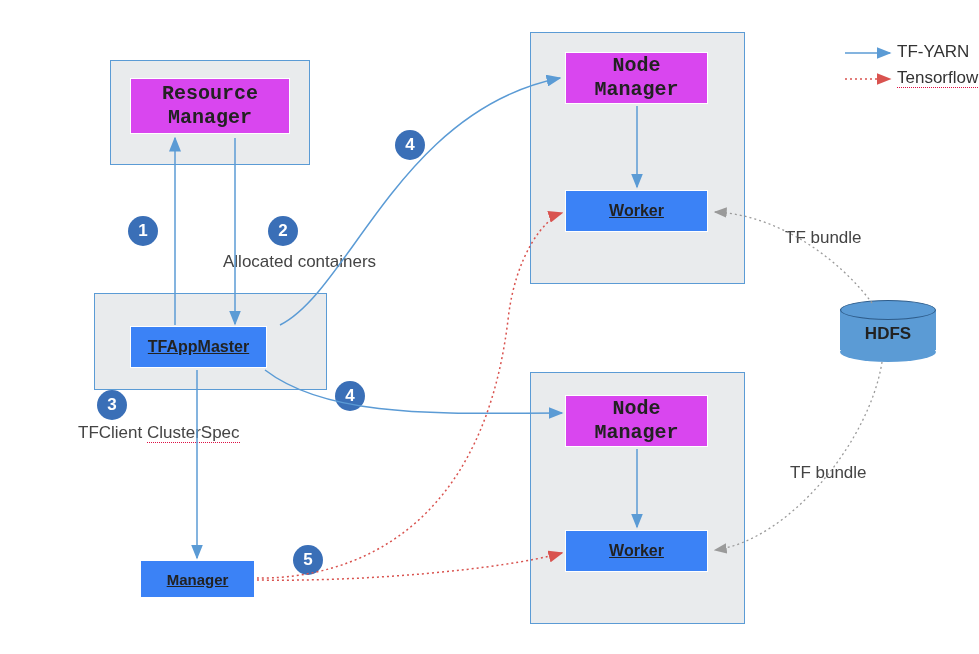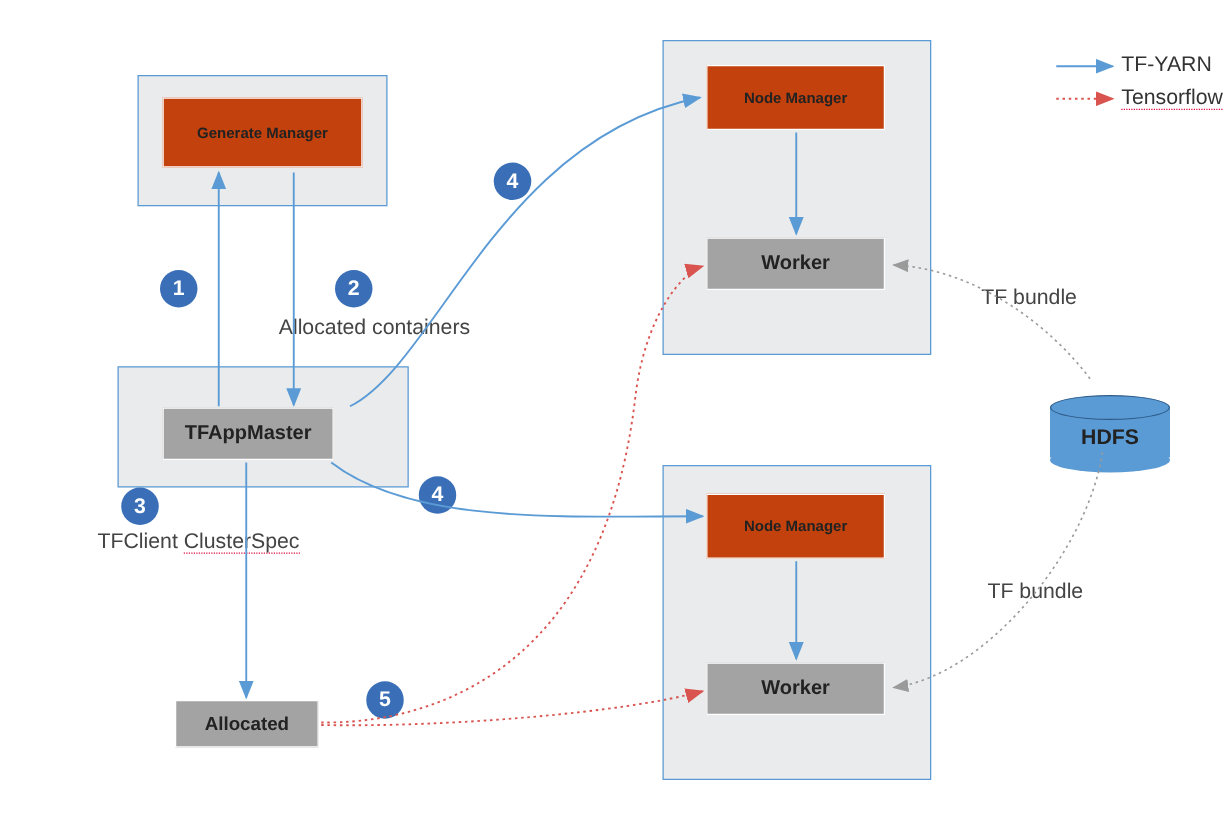--- a/index.html
+++ b/index.html
@@ -1,53 +1,53 @@
 <!DOCTYPE html>
 <html><head>
   <meta charset="utf-8">
   <style>
     * { box-sizing: border-box; margin: 0; padding: 0; }
     body { font-family: "Segoe UI", Arial, sans-serif; background: #fff; width: 979px; height: 654px; position: relative; }
     .stage { position: relative; width: 979px; height: 654px; }
     .box-outer { position: absolute; background: #e9ebed; border: 1.5px solid #5b9bd5; }
-    .box-gray { position: absolute; background: #c2410c; border: 1.5px solid #ffffff; display: flex; align-items: center; justify-content: center; text-align: center; color: #222; font-weight: 600; font-size: 12px; line-height: 1.2; padding: 4px; }
-    .box-orange { position: absolute; background: #a3a3a3; border: 1.5px solid #ffffff; display: flex; align-items: center; justify-content: center; color: #222; font-weight: 700; font-size: 16px; }
+    .box-gray { position: absolute; background: #d946ef; border: 1.5px solid #ffffff; display: flex; align-items: center; justify-content: center; text-align: center; color: #222; font-weight: 600; font-size: 20px; line-height: 1.2; padding: 4px; font-family: Liberation Mono, monospace; }
+    .box-orange { position: absolute; background: #3b82f6; border: 1.5px solid #ffffff; display: flex; align-items: center; justify-content: center; color: #222; font-weight: 700; font-size: 16px; text-decoration: underline; }
     .box-orange.small-text { font-size: 15px; font-weight: 700; }
     .label { position: absolute; font-size: 17px; color: #444; text-align: right; }
     .legend-label { position: absolute; font-size: 17px; color: #333; }
     .circle { position: absolute; width: 30px; height: 30px; border-radius: 50%; background: #3a6fb7; color: #fff; display: flex; align-items: center; justify-content: center; font-weight: 700; font-size: 17px; }
     .cyl-wrap { position: absolute; }
-    .cylinder { position: relative; width: 96px; height: 62px; margin-top: 16px; }
+    .cylinder { position: relative; width: 96px; height: 62px; }
     .cyl-body { position: absolute; top: 10px; width: 96px; height: 40px; background: #5b9bd5; }
     .cyl-top { position: absolute; top: 0; width: 96px; height: 20px; background: #5b9bd5; border-radius: 50%; border: 1.5px solid #2e5c8a; }
     .cyl-bot { position: absolute; bottom: 0; width: 96px; height: 20px; background: #5b9bd5; border-radius: 50%; }
     .cyl-text { position: absolute; top: 24px; width: 96px; text-align: center; font-weight: 700; color: #222; font-size: 17px; }
     .spell-underline { border-bottom: 1.5px dotted #d14; margin-top: 44px; }
     svg.overlay { position: absolute; top: 0; left: 0; pointer-events: none; }
   </style>
 </head>
 <body>
 
 <div class="stage">
 
   <div class="box-outer" style="left:110px; top:60px; width:200px; height:105px;"></div>
-  <div class="box-gray" style="left:130px; top:78px; width:160px; height:56px;">Generate Manager</div>
+  <div class="box-gray" style="left:130px; top:78px; width:160px; height:56px;">Resource Manager</div>
 
   <div class="box-outer" style="left:94px; top:293px; width:233px; height:97px;"></div>
   <div class="box-orange" style="left:130px; top:326px; width:137px; height:42px;">TFAppMaster</div>
 
   <div class="box-outer" style="left:530px; top:32px; width:215px; height:252px;"></div>
   <div class="box-gray" style="left:565px; top:52px; width:143px; height:52px;">Node Manager</div>
   <div class="box-orange" style="left:565px; top:190px; width:143px; height:42px;">Worker</div>
 
   <div class="box-outer" style="left:530px; top:372px; width:215px; height:252px;"></div>
   <div class="box-gray" style="left:565px; top:395px; width:143px; height:52px;">Node Manager</div>
   <div class="box-orange" style="left:565px; top:530px; width:143px; height:42px;">Worker</div>
 
-  <div class="box-orange small-text" style="left:140px; top:560px; width:115px; height:38px;">Allocated</div>
+  <div class="box-orange small-text" style="left:140px; top:560px; width:115px; height:38px;">Manager</div>
 
   <div class="cyl-wrap" style="left:840px; top:300px;">
     <div class="cylinder">
       <div class="cyl-bot"></div>
       <div class="cyl-body"></div>
       <div class="cyl-top"></div>
       <div class="cyl-text">HDFS</div>
     </div>
   </div>
 

